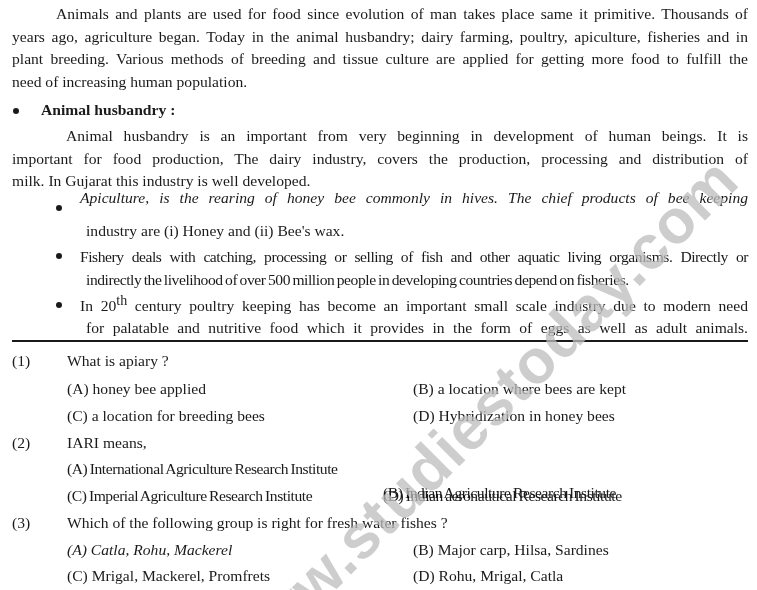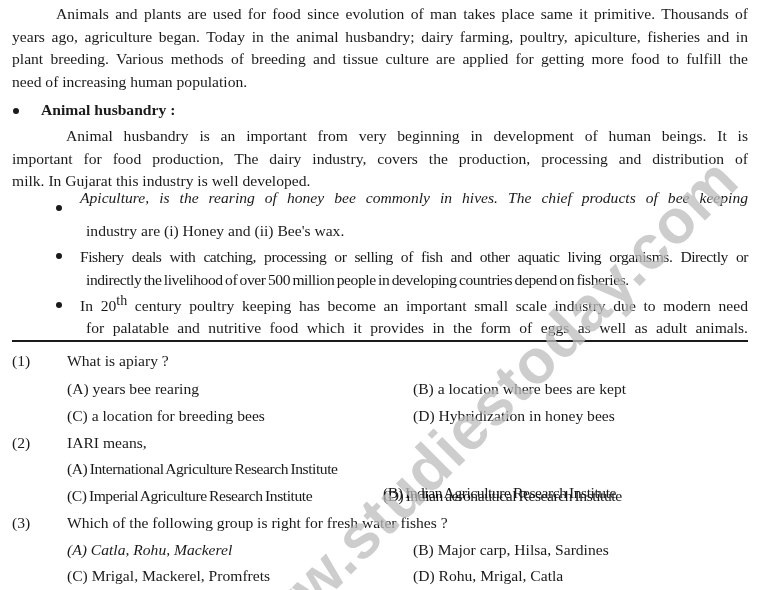--- a/index.html
+++ b/index.html
@@ -67,21 +67,21 @@
     </div>
   </div>
 
   <div class="rule"></div>
 
   <div>
 
     <div>
       <div class="line" style="left:12px; top:351px;">(1)</div>
       <div class="line" style="left:67px; top:351px;">What is apiary ?</div>
-      <div class="line" style="left:67px; top:379px;">(A) years bee rearing</div>
+      <div class="line" style="left:67px; top:379px;">(A) honey bee applied</div>
       <div class="line" style="left:413px; top:379px;">(B)  a location where bees are kept</div>
       <div class="line" style="left:67px; top:406px;">(C) a location for breeding bees</div>
       <div class="line" style="left:413px; top:406px;">(D) Hybridization in honey bees</div>
     </div>
 
     <div>
       <div class="line" style="left:12px; top:433px;">(2)</div>
       <div class="line" style="left:67px; top:433px;">IARI means,</div>
       <div class="line condensed" style="left:67px; top:459px;">(A) International Agriculture Research Institute</div>
       <div class="line condensed" style="left:383px; top:459px;margin-top:24px;">(B) Indian Agriculture Research  Institute</div>

